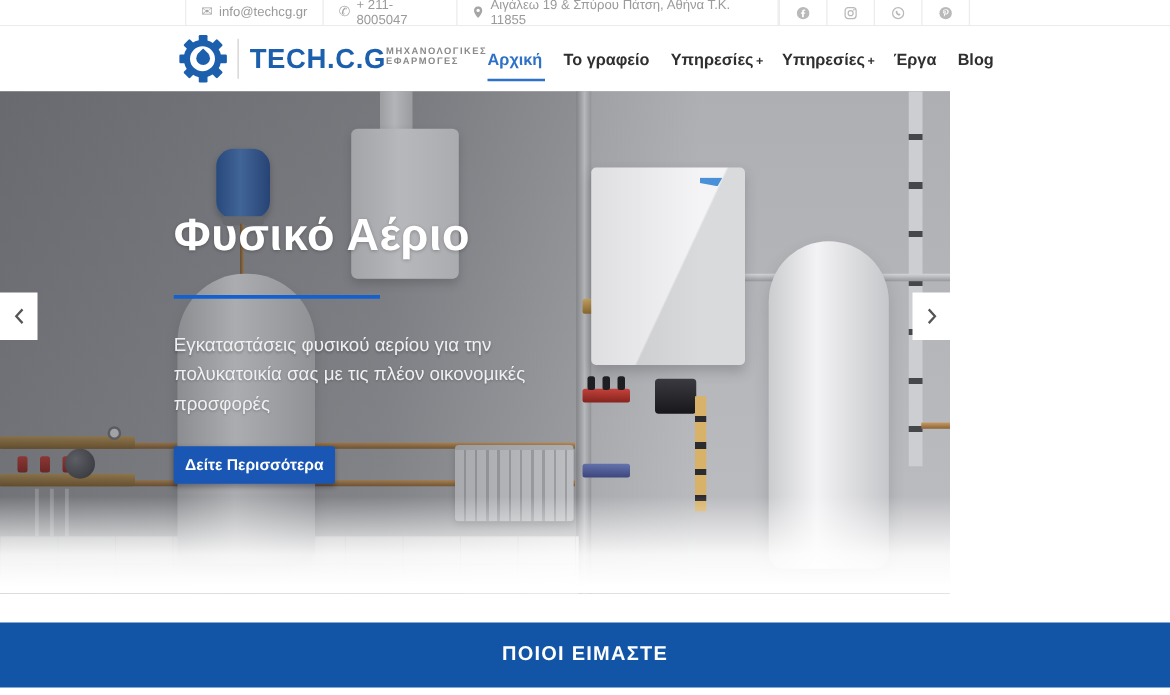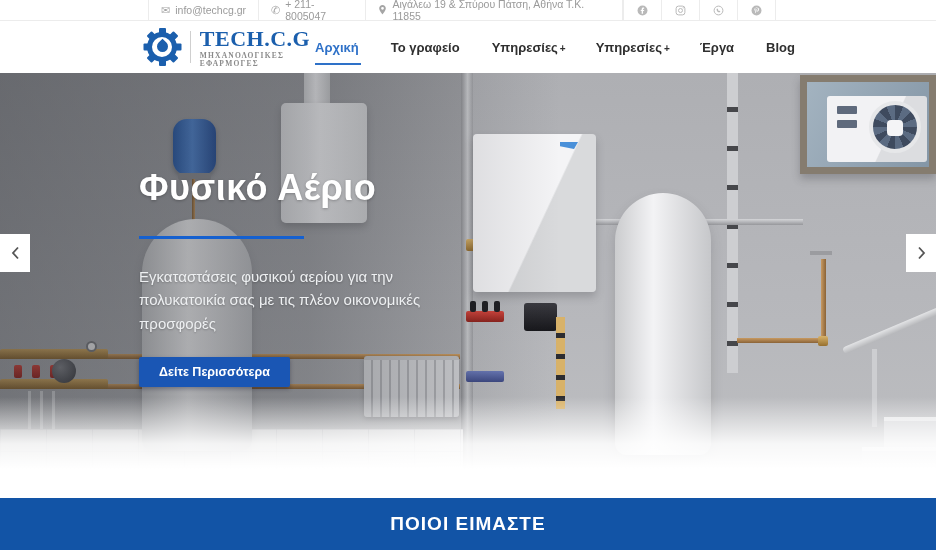--- a/index.html
+++ b/index.html
@@ -25,34 +25,34 @@
   .header { height:52px; background:#fff; display:flex; align-items:center;
             justify-content:space-between; padding:0 139px 0 143px; }
   .logo { display:flex; align-items:center; gap:9px; }
   .gear { position:relative; width:38px; height:38px; flex:0 0 auto; }
   .gear-tooth { position:absolute; width:7px; height:7px; background:#1b5fad;
                 left:15.5px; top:0; transform-origin:3.5px 19px; border-radius:1px; }
   .gear-ring { position:absolute; inset:4px; border:5px solid #1b5fad; border-radius:50%; background:#fff; }
   .gear-drop { position:absolute; left:14px; top:13px; width:11px; height:11px;
                background:#1b5fad; border-radius:0 50% 50% 50%; transform:rotate(45deg); }
   .logo-div { width:1px; height:32px; background:#cfcfcf; }
-  .logo-txt { display:flex; flex-direction:column; line-height:1.05;font-family:Liberation Serif, serif; }
+  .logo-txt { display:flex; flex-direction:row; line-height:1.05; }
   .logo-title { color:#1b5fad; font-size:22px; font-weight:800; letter-spacing:.5px; }
   .logo-sub { color:#8a8a8a; font-size:7.5px; font-weight:700; letter-spacing:1.2px; margin-top:2px; }
-  .nav { display:flex; align-items:center; gap:30px; }
+  .nav { display:flex; align-items:center; gap:15px; }
   .nav a { text-decoration:none; color:#2f2f2f; font-size:13px; font-weight:700;
            position:relative; padding:6px 0; white-space:nowrap; }
   .nav a .plus { font-size:10px; font-weight:700; margin-left:2px; color:#2f2f2f; }
   .nav a.active { color:#2e71c8; }
   .nav a.active .plus { color:#2e71c8; }
   .nav a.active::after { content:""; position:absolute; left:0; right:0; bottom:-4px;
                          height:2px; background:#2e71c8; }
 
   
-  .hero { position:relative; width:936px; height:402px; overflow:hidden; background:#a9aaae; }
+  .hero { position:relative; width:760px; height:402px; overflow:hidden; background:#a9aaae; }
   .abs { position:absolute; }
 
   .room-left { left:0; top:0; width:463px; height:402px;
                background:linear-gradient(180deg,#9b9ca0 0%,#a8a9ad 60%,#b0b1b4 100%); }
   .room-right { left:463px; top:0; width:473px; height:402px;
                 background:linear-gradient(180deg,#aeafb3 0%,#b6b7bb 55%,#bdbec1 100%); }
   .wall-corner { left:461px; top:0; width:12px; height:402px;
                  background:linear-gradient(90deg,#8f9094,#c9cacd 55%,#9fa0a4); }
 
   
@@ -147,33 +147,33 @@
   .hero-fade { left:0; right:0; bottom:0; height:78px;
                background:linear-gradient(180deg,rgba(255,255,255,0) 0%,rgba(255,255,255,.88) 60%,#fff 92%); }
 
   .hero-copy { left:139px; top:94px; width:320px; color:#fff; z-index:5; }
   .hero-title { font-size:36px; font-weight:700; letter-spacing:.5px;
                 text-shadow:0 1px 3px rgba(0,0,0,.25); }
   .hero-rule { width:165px; height:3px; background:#1560cf; margin-top:27px; }
   .hero-text { margin-top:26px; width:300px; font-size:15px; line-height:1.55; color:#eef0f2;
                text-shadow:0 1px 2px rgba(0,0,0,.25); }
   .hero-cta { display:inline-block; margin-top:22px; background:#1a56b4; color:#fff;
-              font-size:12.5px; font-weight:600; padding:8px 20px; border:none;
+              font-size:12.5px; font-weight:600; padding:8px 9px; border:none;
               border-radius:2px; cursor:pointer; box-shadow:0 2px 4px rgba(0,0,30,.3); }
 
   .slider-arrow { top:161px; width:30px; height:38px; background:#fff; z-index:6;
                   display:flex; align-items:center; justify-content:center; cursor:pointer; }
   .arrow-prev { left:0; }
   .arrow-next { right:0; }
   .slider-arrow svg { display:block; }
 
   
   .gap-white { height:23px; background:#fff; }
   .band { height:52px; background:#1254a6; display:flex; align-items:center; justify-content:center; }
-  .band-title { color:#fff; font-size:19px; font-weight:800; letter-spacing:1px; }
+  .band-title { color:#fff; font-size:16px; font-weight:800; letter-spacing:1px; }
 </style>
 </head>
 <body>
 
 <div class="page">
 
   <div class="topbar">
     <div class="tb-group">
       <div class="tb-item">
         <span class="tb-ico">✉</span>

